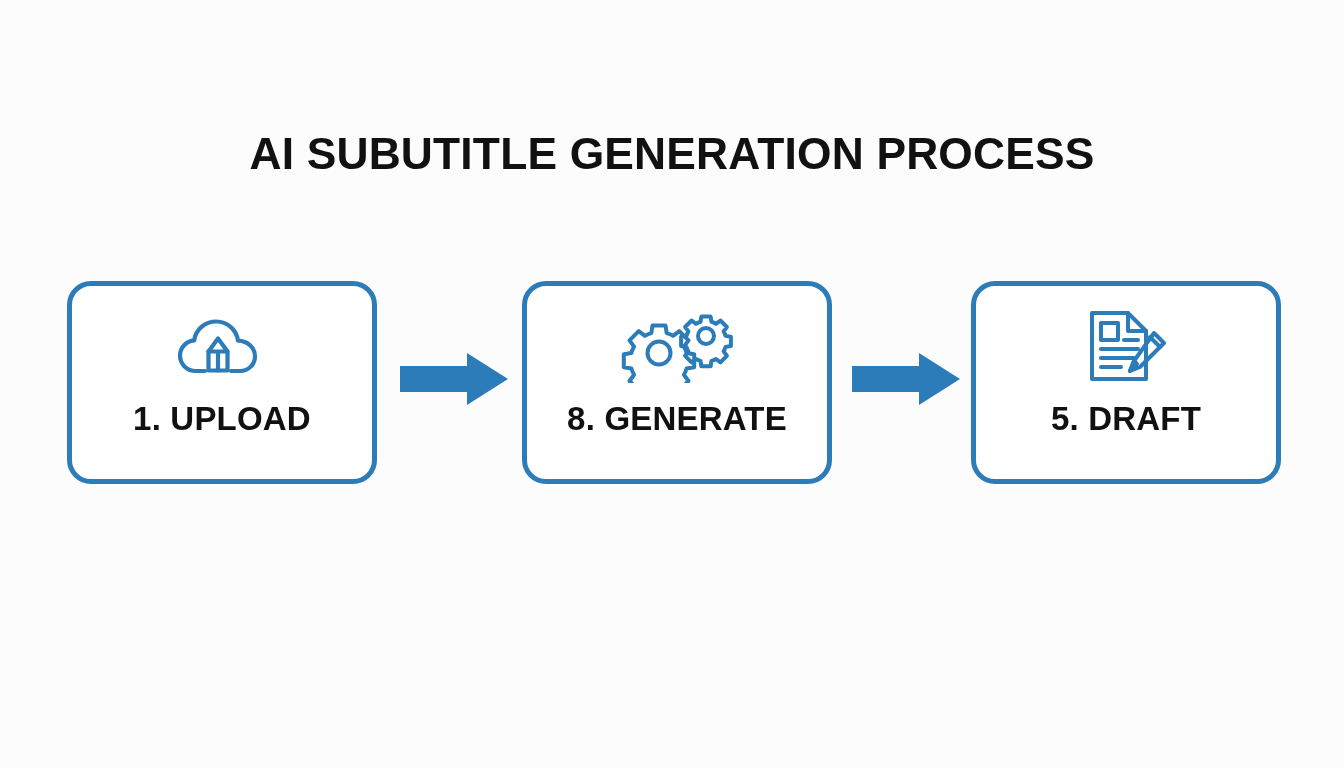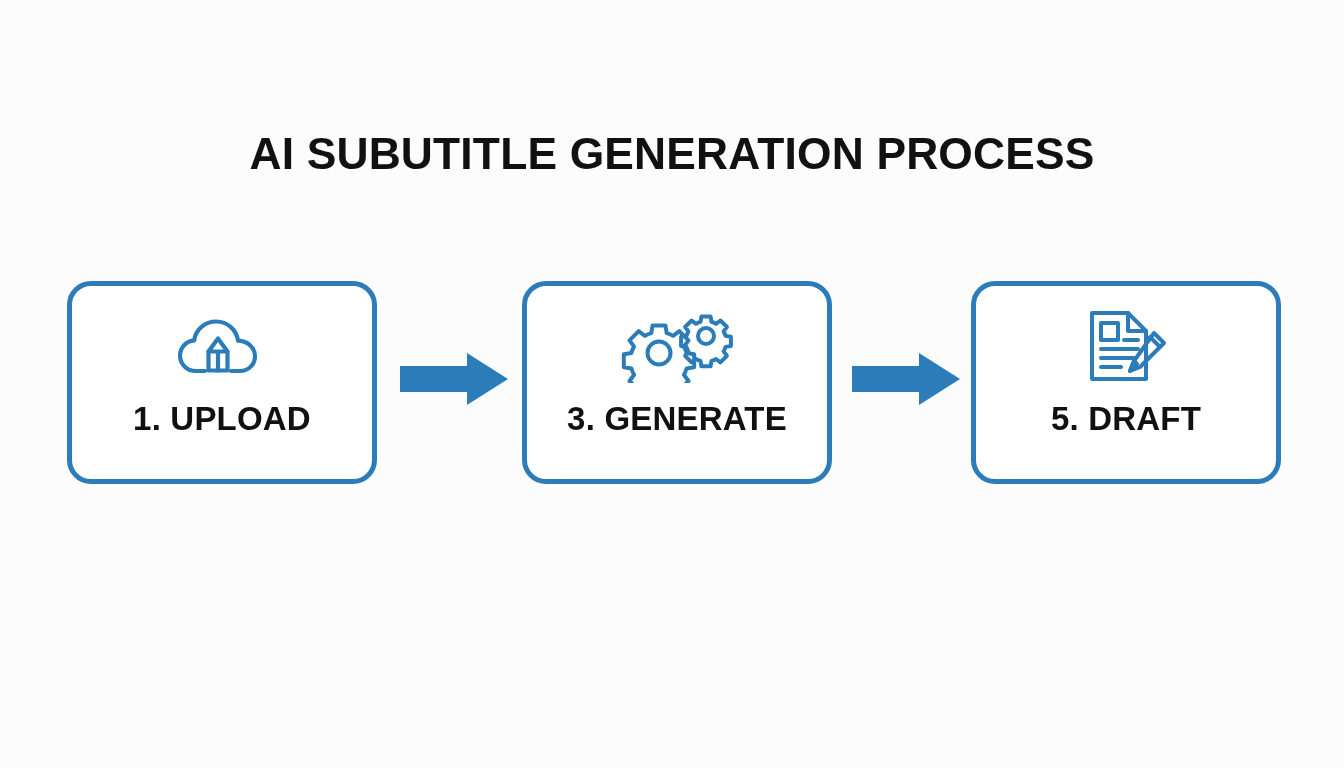--- a/index.html
+++ b/index.html
@@ -136,21 +136,21 @@
                    l-5.4 0.9 a15 15 0 0 1 -1.9 4.5 l3.3 4.4 l-6.5 6.5
                    l-4.4 -3.3 a15 15 0 0 1 -4.5 1.9 l-0.9 5.4 h-9.2
                    l-0.9 -5.4 a15 15 0 0 1 -4.5 -1.9 l-4.4 3.3 l-6.5 -6.5
                    l3.3 -4.4 a15 15 0 0 1 -1.9 -4.5 l-5.4 -0.9 v-9.2
                    l5.4 -0.9 a15 15 0 0 1 1.9 -4.5 l-3.3 -4.4 l6.5 -6.5
                    l4.4 3.3 a15 15 0 0 1 4.5 -1.9 Z"></path>
           <circle cx="0" cy="0" r="8"></circle>
         </g>
       </svg>
     </div>
-    <div class="step-label">3. GENERATE</div>
+    <div class="step-label">8. GENERATE</div>
   </div>
 
   <div class="arrow a2">
     <svg width="110" height="54" viewBox="0 0 110 54">
       <path d="M1 14 H68 V1 L109 27 L68 53 V40 H1 Z" fill="#2b7cb8"></path>
     </svg>
   </div>
 
   <div class="step-box s3">
     <div class="step-icon">

